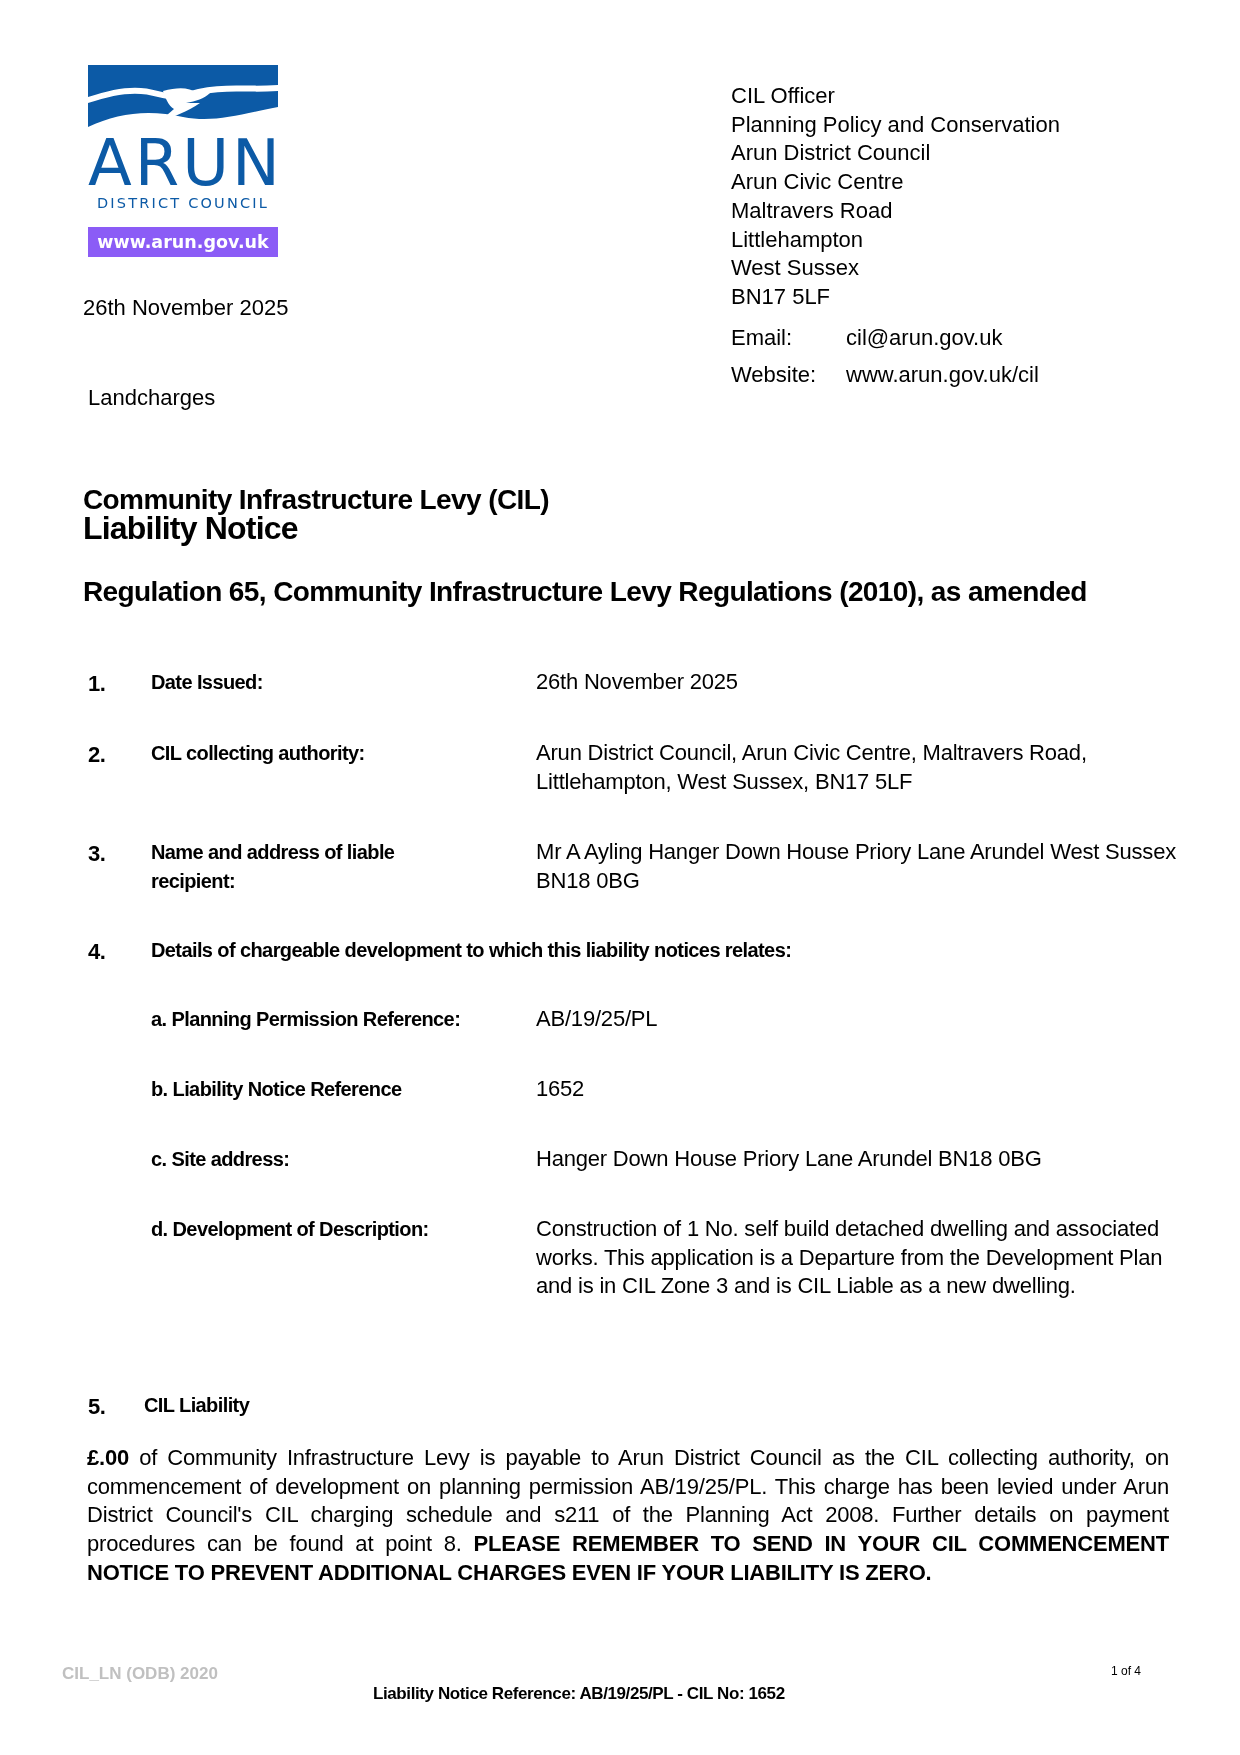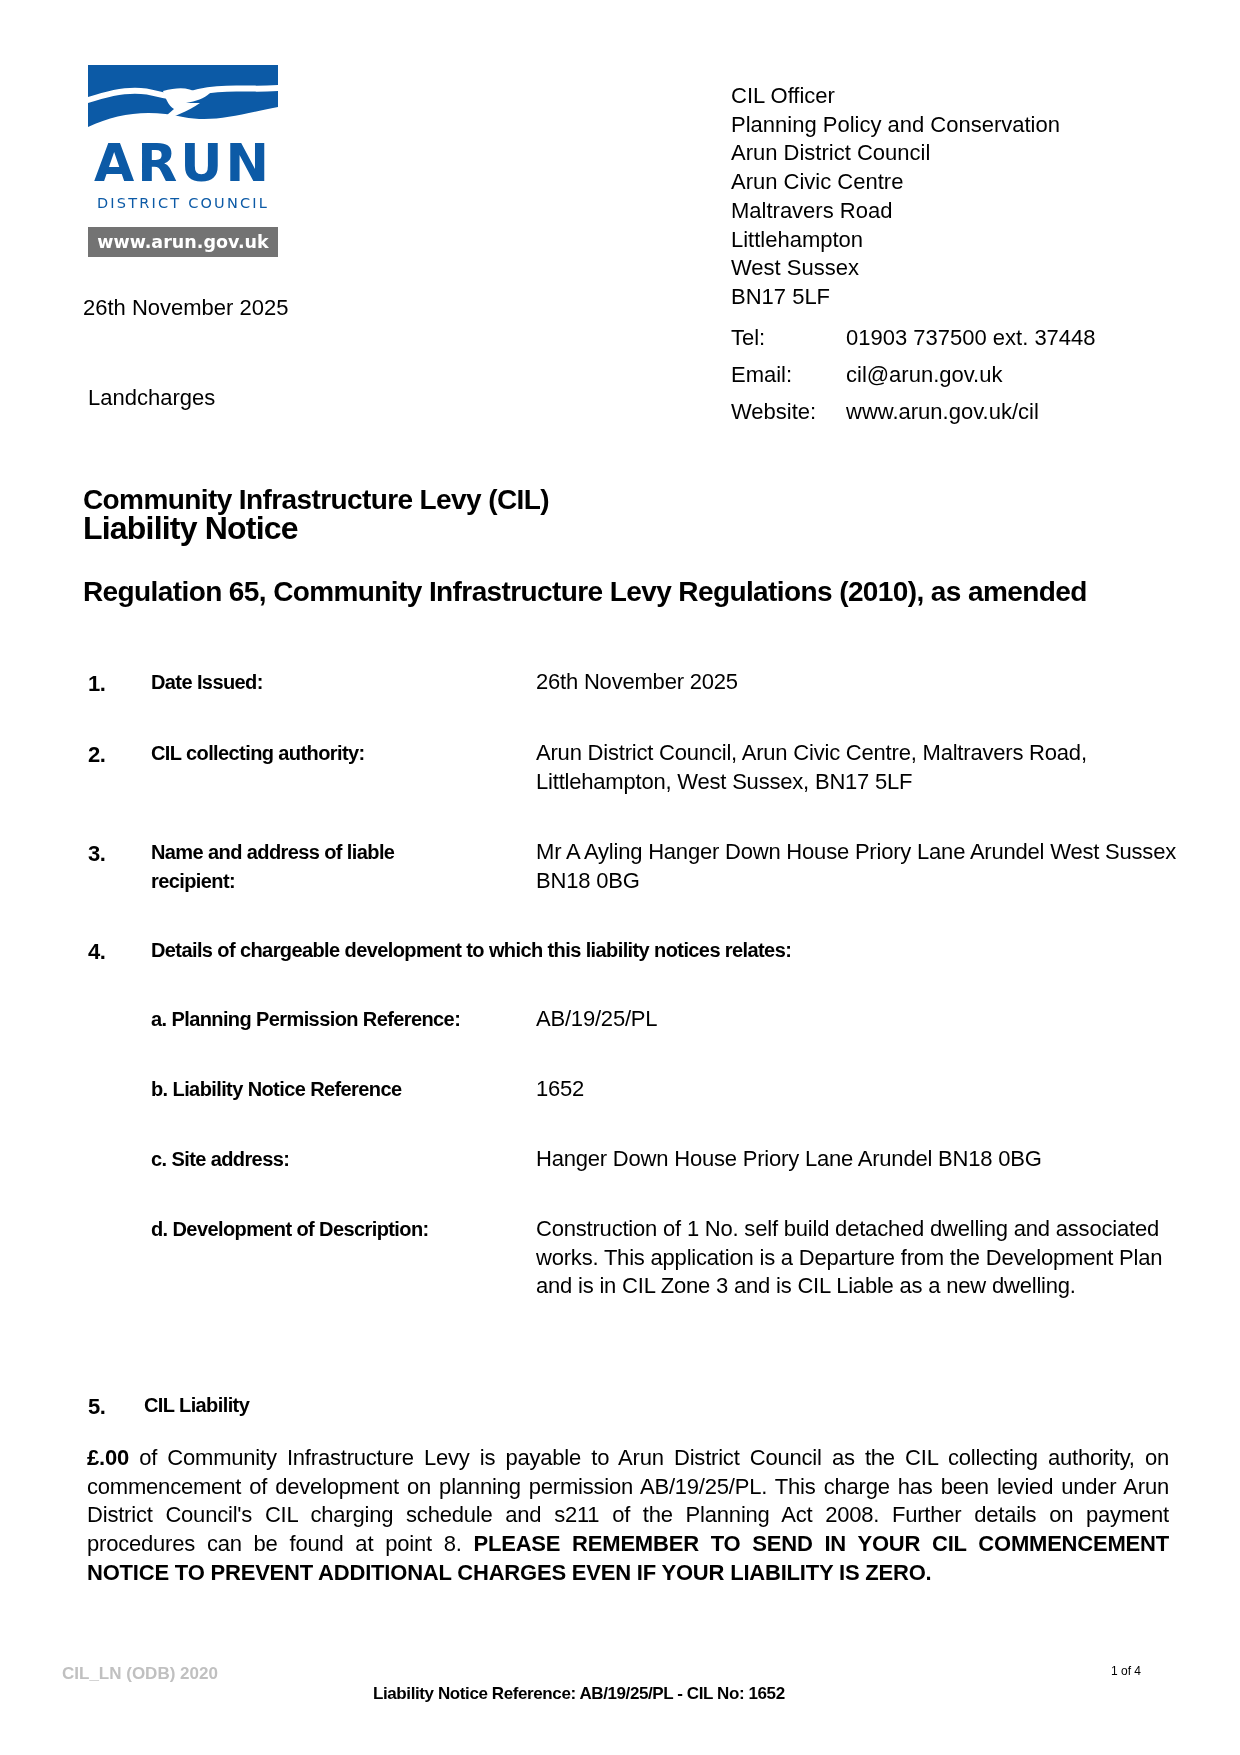--- a/index.html
+++ b/index.html
@@ -6,24 +6,24 @@
   body {
     width: 1240px; height: 1755px; position: relative; overflow: hidden;
     font-family: "Liberation Sans", sans-serif; color: #000;
   }
   .abs { position: absolute; }
 
   
   #logo { left: 88px; top: 65px; width: 190px; height: 192px; }
   .logo-band { position: absolute; left: 0; top: 0; width: 190px; height: 70px; background: #0c5aa6; overflow: hidden; }
   .logo-word { position: absolute; left: 0; top: 68px; width: 190px; text-align: center;
-    font-family: "DejaVu Sans", sans-serif; font-weight: bold; font-size: 52px; letter-spacing: 3px; color: #0c5aa6; line-height: 60px; }
+    font-family: "DejaVu Sans", sans-serif; font-weight: normal; font-size: 64px; letter-spacing: 3px; color: #0c5aa6; line-height: 60px; }
   .logo-sub { position: absolute; left: 0; top: 130px; width: 190px; text-align: center;
     font-family: "DejaVu Sans", sans-serif; font-size: 14.5px; letter-spacing: 2.2px; color: #0c5aa6; }
-  .logo-url { position: absolute; left: 0; top: 162px; width: 190px; height: 30px; background: #737373; color: #fff;
+  .logo-url { position: absolute; left: 0; top: 162px; width: 190px; height: 30px; background: #8b5cf6; color: #fff;
     font-family: "DejaVu Sans", sans-serif; font-weight: bold; font-size: 17.5px; text-align: center; line-height: 30px; }
 
   
   #address { left: 731px; top: 74px; font-size: 22px; line-height: 28.7px; margin-top: 8px; }
   #contact { left: 731px; top: 325px; font-size: 22px; }
   #contact .row { display: flex; height: 37px; align-items: flex-start; }
   #contact .lbl { width: 115px; }
 
   .letter-date { left: 83px; top: 295px; font-size: 22px; }
   .recipient { left: 88px; top: 385px; font-size: 22px; }
@@ -65,24 +65,20 @@
   <div>Arun District Council</div>
   <div>Arun Civic Centre</div>
   <div>Maltravers Road</div>
   <div>Littlehampton</div>
   <div>West Sussex</div>
   <div>BN17 5LF</div>
 </div>
 
 <div id="contact" class="abs">
   <div class="row">
-    <span class="lbl">Tel:</span>
-    <span>01903 737500 ext. 37448</span>
-  </div>
-  <div class="row">
     <span class="lbl">Email:</span>
     <span>cil@arun.gov.uk</span>
   </div>
   <div class="row">
     <span class="lbl">Website:</span>
     <span>www.arun.gov.uk/cil</span>
   </div>
 </div>
 
 <div class="abs letter-date">26th November 2025</div>

